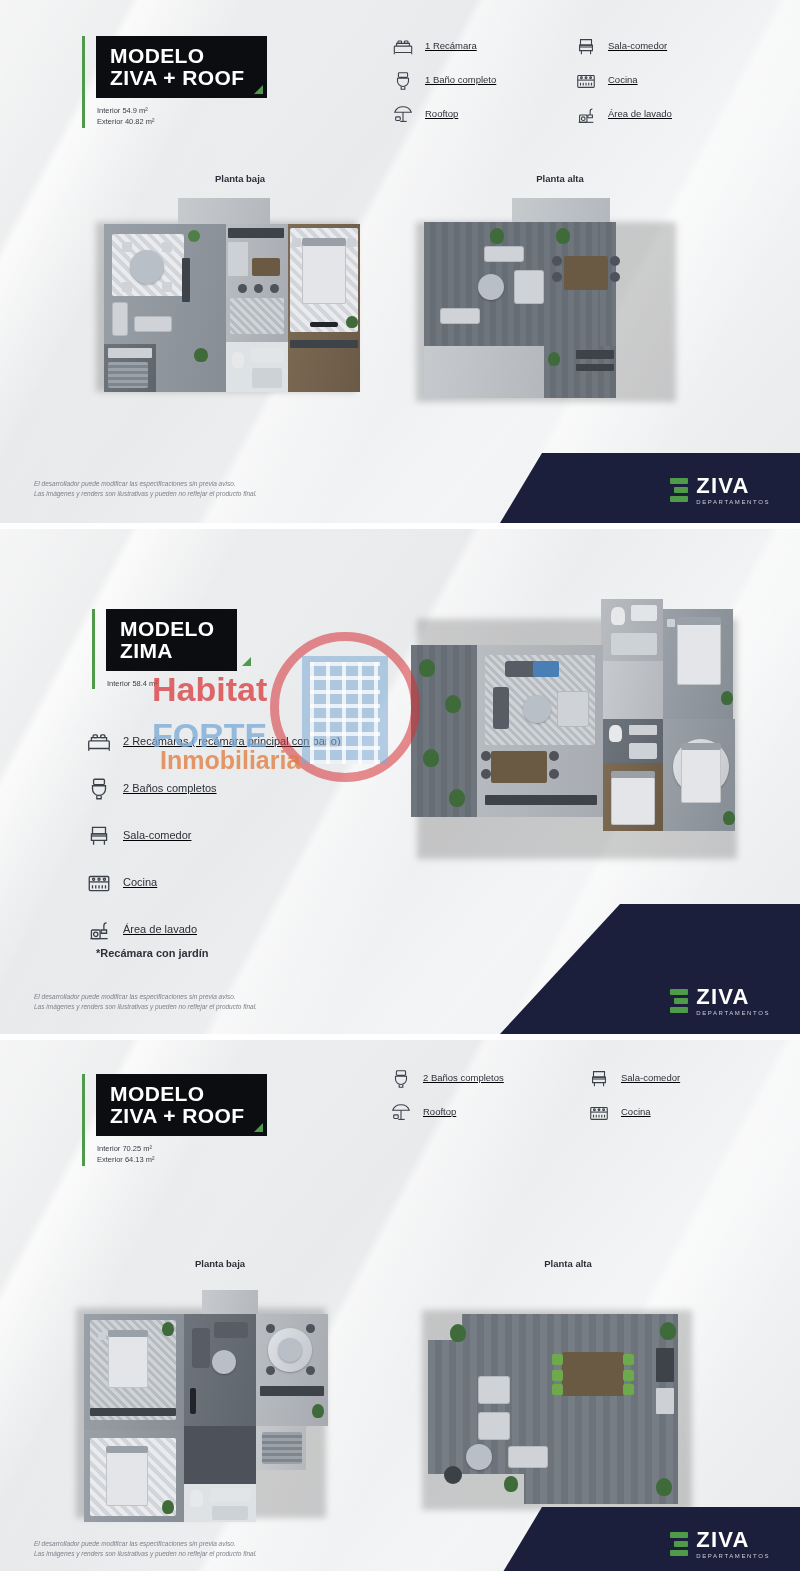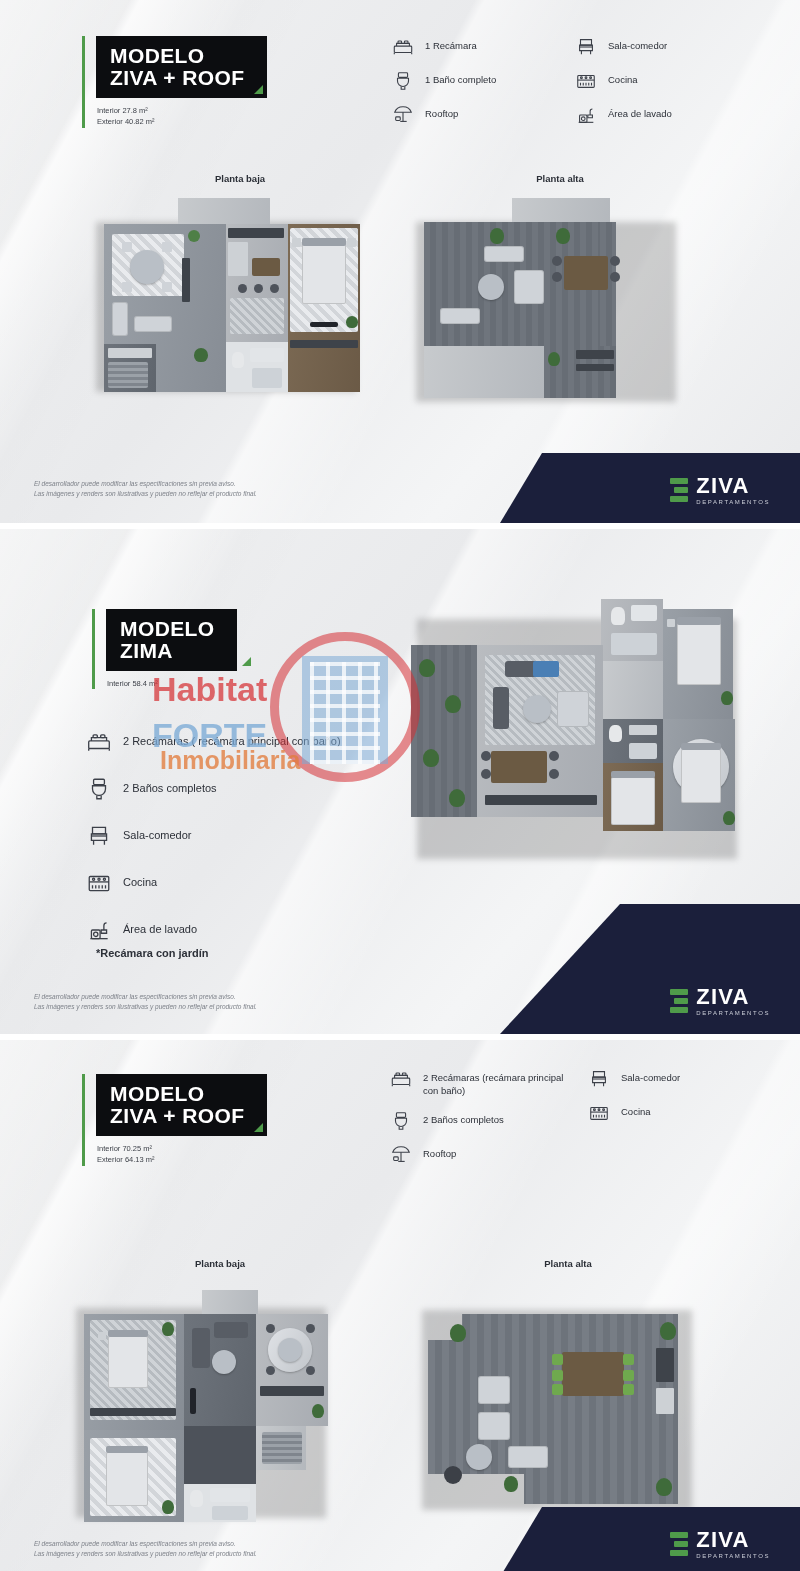--- a/index.html
+++ b/index.html
@@ -134,21 +134,21 @@
     position: absolute;
     background: #5cb553;
     color: #fff;
     font-size: 12.5px;
     font-weight: bold;
     letter-spacing: .3px;
     padding: 6px 12px 6px 10px;
   }
 
   
-  .features { position: absolute; }
+  .features { position: absolute; text-decoration: underline; }
   .feat {
     display: flex;
     align-items: flex-start;
     gap: 11px;
     margin-bottom: 12px;
   }
   .feat .ico {
     width: 22px; height: 22px;
     flex: 0 0 22px;
     color: #3c4049;
@@ -270,21 +270,21 @@
 
   <div class="plate-wrap" style="left:82px; top:36px;">
     <div class="plate-bar"></div>
     <div>
       <div class="plate">
         <div class="l1">MODELO</div>
         <div class="l2">ZIVA + ROOF</div>
         <span class="corner"></span>
       </div>
       <div class="areas">
-        <div>Interior 27.8 m²</div>
+        <div>Interior 54.9 m²</div>
         <div>Exterior 40.82 m²</div>
       </div>
     </div>
   </div>
 
   <div class="features" style="left:392px; top:36px; width:180px;">
     <div class="feat">
       <span class="ico">
           <svg viewBox="0 0 24 24" fill="none" stroke="currentColor" stroke-width="1.2">
             <rect x="2.5" y="11" width="19" height="7" rx="1"></rect>
@@ -625,32 +625,20 @@
         <div>Interior 70.25 m²</div>
         <div>Exterior 64.13 m²</div>
       </div>
     </div>
   </div>
 
   <div class="features" style="left:390px; top:28px; width:180px;">
     <div class="feat">
       <span class="ico">
           <svg viewBox="0 0 24 24" fill="none" stroke="currentColor" stroke-width="1.2">
-            <rect x="2.5" y="11" width="19" height="7" rx="1"></rect>
-            <path d="M5 11V8h14v3"></path>
-            <rect x="6.5" y="5.5" width="4" height="2.5" rx="1"></rect>
-            <rect x="13.5" y="5.5" width="4" height="2.5" rx="1"></rect>
-            <path d="M2.5 18v2M21.5 18v2"></path>
-          </svg>
-        </span>
-      <span class="txt">2 Recámaras (recámara principal con baño)</span>
-    </div>
-    <div class="feat">
-      <span class="ico">
-          <svg viewBox="0 0 24 24" fill="none" stroke="currentColor" stroke-width="1.2">
             <rect x="7" y="3" width="10" height="5" rx="1"></rect>
             <path d="M6 9h12v3a6 6 0 0 1-6 6 6 6 0 0 1-6-6V9z"></path>
             <path d="M10 18v3h4v-3"></path>
           </svg>
         </span>
       <span class="txt">2 Baños completos</span>
     </div>
     <div class="feat">
       <span class="ico">
           <svg viewBox="0 0 24 24" fill="none" stroke="currentColor" stroke-width="1.2">

